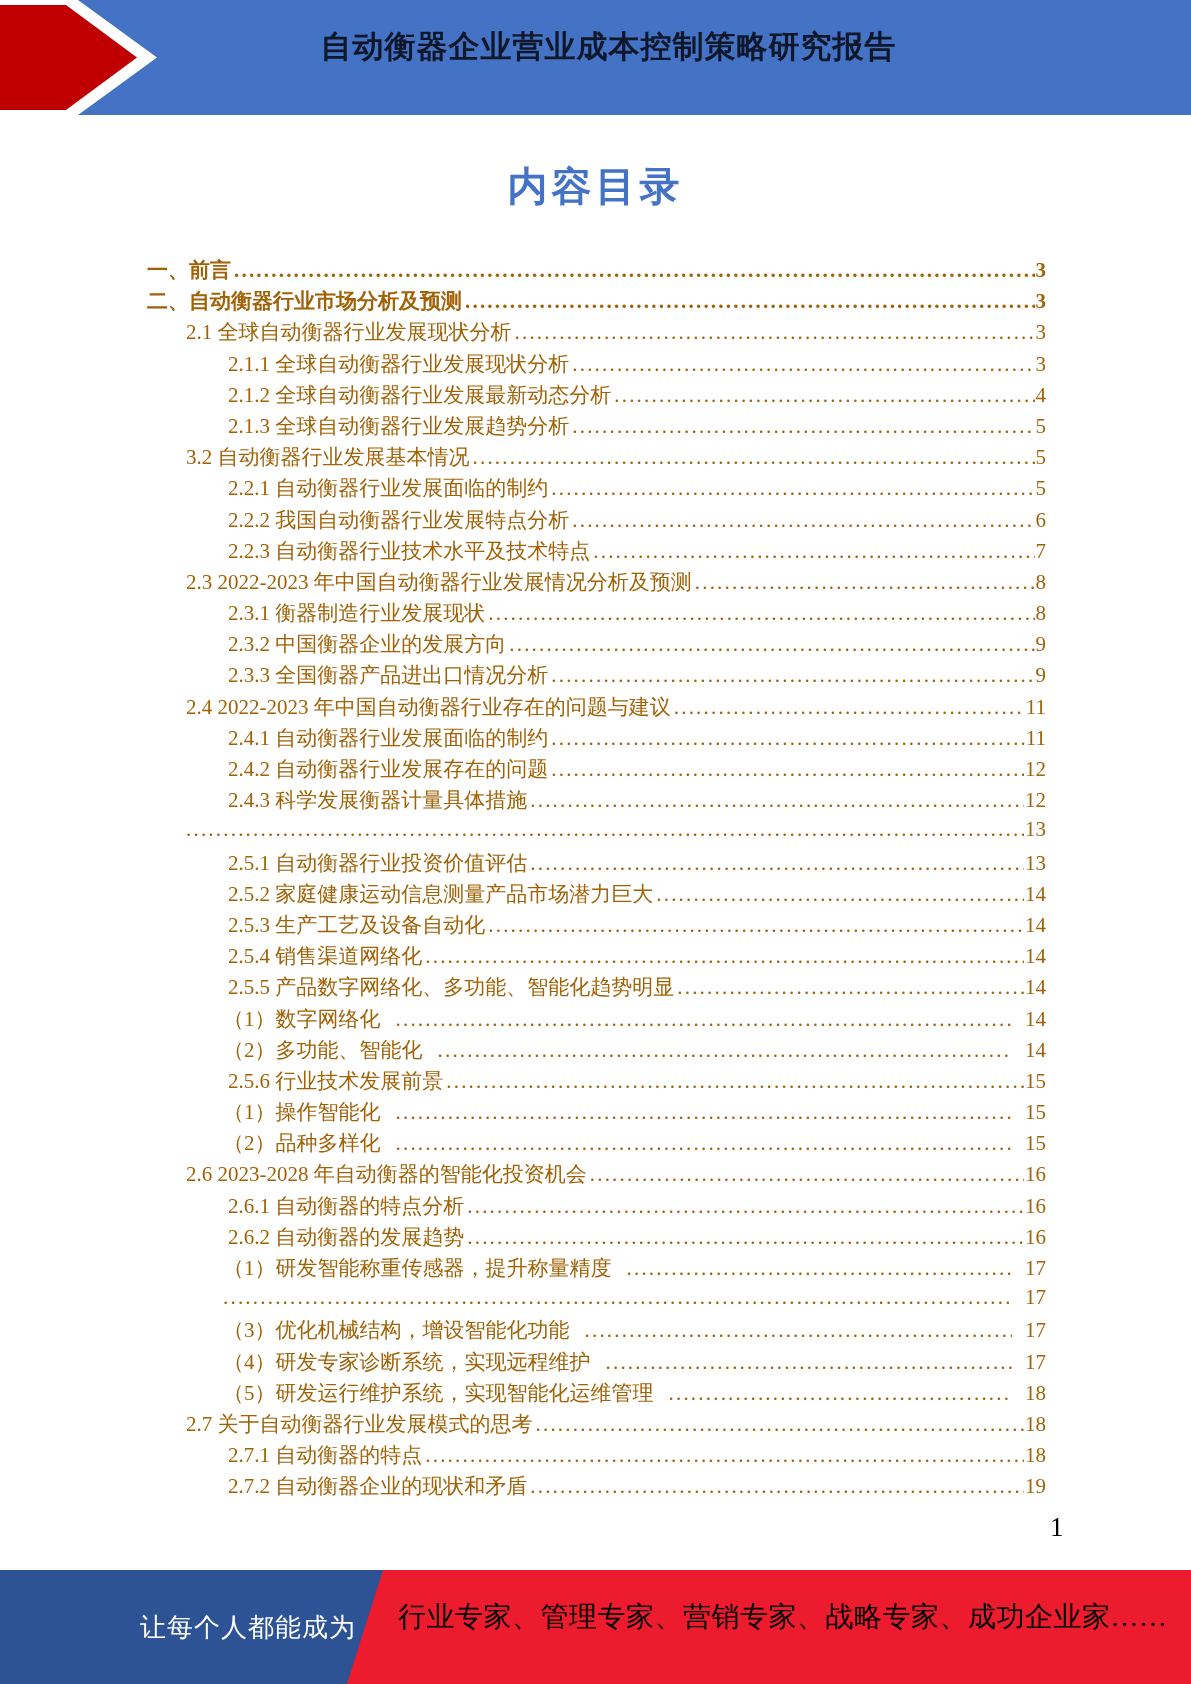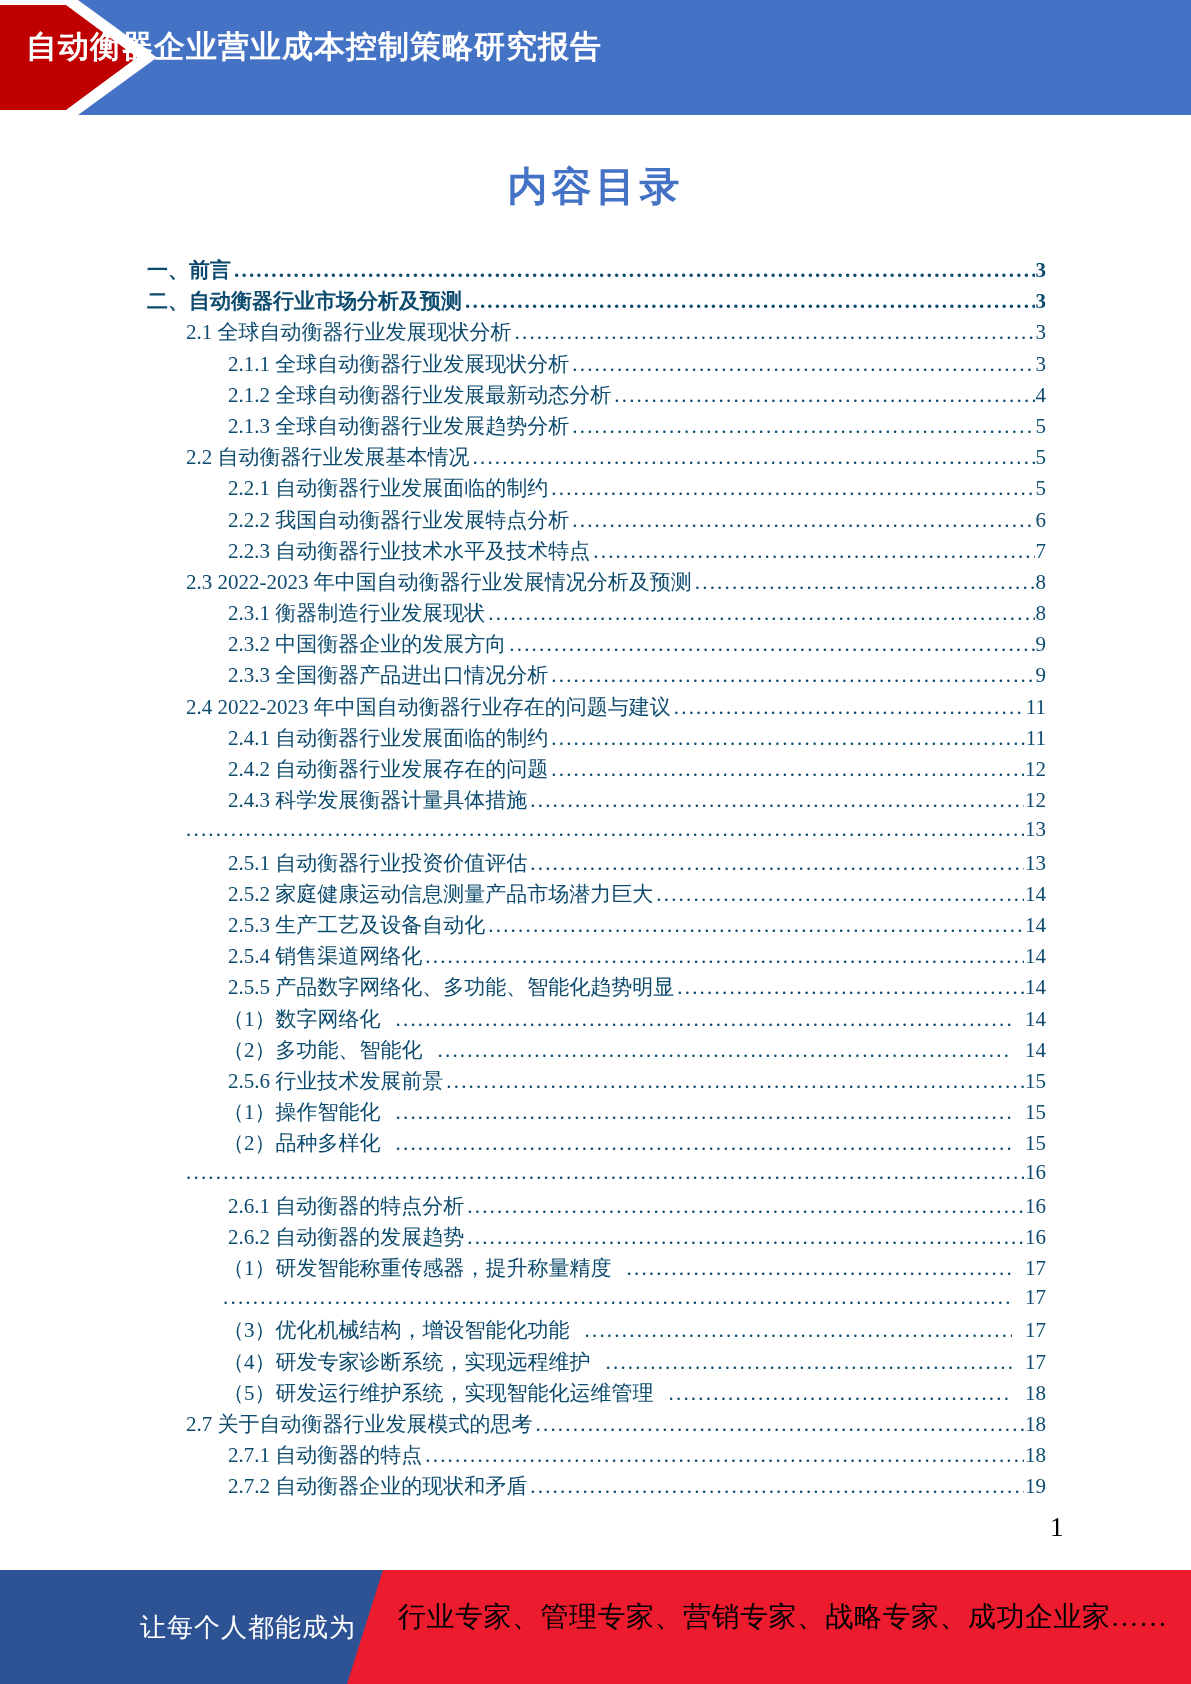--- a/index.html
+++ b/index.html
@@ -11,38 +11,38 @@
   .page{position:absolute;inset:0;}
 
   
   .banner{
     position:absolute;top:0;left:0;width:1191px;height:115px;
     background:var(--header-blue,#4472C4);
   }
   .banner .arrow{position:absolute;top:0;left:0;display:block;}
   .report-title{
     position:absolute;top:29px;left:0;right:0;
-    padding-left:26px;
-    color:#ffffff;font-family:"Liberation Sans","DejaVu Sans",sans-serif;
+    text-align:center;padding-left:26px;
+    color:#0f172a;font-family:"Liberation Sans","DejaVu Sans",sans-serif;
     font-weight:bold;font-size:31px;line-height:1.15;letter-spacing:1px;
     white-space:nowrap;
   }
 
   
   .toc-heading{
     position:absolute;top:163px;left:0;right:0;margin:0;
     text-align:center;color:var(--heading-blue,#4472C4);
     font-size:40px;font-weight:bold;letter-spacing:4px;line-height:1.2;
     font-family:"Liberation Serif","DejaVu Serif",serif;
   }
 
   
   .toc{
     position:absolute;top:256px;left:147px;width:899px;
-    font-size:21px;color:#0c4a6e;
+    font-size:21px;color:#a16207;
   }
   .toc-row{
     display:flex;align-items:baseline;height:31.2px;
     white-space:nowrap;
   }
   .toc-row.bold{font-weight:bold;}
   .toc-row.lvl1{padding-left:0;}
   .toc-row.lvl2{padding-left:39px;}
   .toc-row.lvl3{padding-left:81px;}
   .toc-row.lvl4{padding-left:76px;gap:12px;}
@@ -121,21 +121,21 @@
         <span class="toc-label">2.1.2 全球自动衡器行业发展最新动态分析</span>
         <span class="dots"></span>
         <span class="pg">4</span>
       </div>
       <div class="toc-row lvl3">
         <span class="toc-label">2.1.3 全球自动衡器行业发展趋势分析</span>
         <span class="dots"></span>
         <span class="pg">5</span>
       </div>
       <div class="toc-row lvl2">
-        <span class="toc-label">2.2 自动衡器行业发展基本情况</span>
+        <span class="toc-label">3.2 自动衡器行业发展基本情况</span>
         <span class="dots"></span>
         <span class="pg">5</span>
       </div>
       <div class="toc-row lvl3">
         <span class="toc-label">2.2.1 自动衡器行业发展面临的制约</span>
         <span class="dots"></span>
         <span class="pg">5</span>
       </div>
       <div class="toc-row lvl3">
         <span class="toc-label">2.2.2 我国自动衡器行业发展特点分析</span>
@@ -235,20 +235,21 @@
         <span class="toc-label">（1）操作智能化</span>
         <span class="dots"></span>
         <span class="pg">15</span>
       </div>
       <div class="toc-row lvl4">
         <span class="toc-label">（2）品种多样化</span>
         <span class="dots"></span>
         <span class="pg">15</span>
       </div>
       <div class="toc-row lvl2">
+        <span class="toc-label">2.6 2023-2028 年自动衡器的智能化投资机会</span>
         <span class="dots"></span>
         <span class="pg">16</span>
       </div>
       <div class="toc-row lvl3">
         <span class="toc-label">2.6.1 自动衡器的特点分析</span>
         <span class="dots"></span>
         <span class="pg">16</span>
       </div>
       <div class="toc-row lvl3">
         <span class="toc-label">2.6.2 自动衡器的发展趋势</span>

